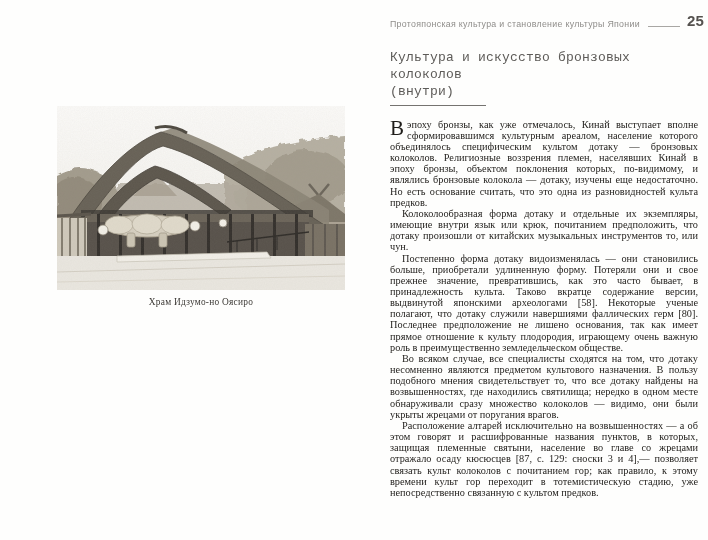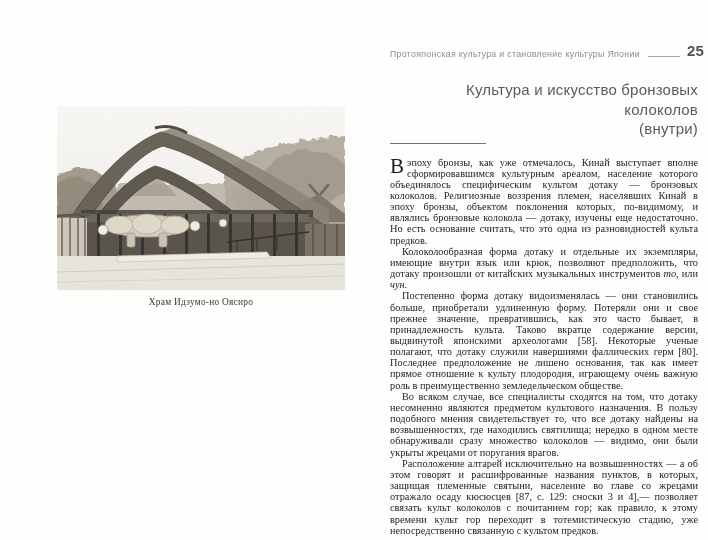--- a/index.html
+++ b/index.html
@@ -3,35 +3,35 @@
 <meta charset="utf-8">
 <style>
   html,body{margin:0;padding:0;background:#ffffff;}
   .canvas{position:relative;width:708px;height:540px;background:#fefefd;overflow:hidden;
           font-family:"Liberation Serif",serif;}
   
   .figure{position:absolute;left:57px;top:106px;width:288px;margin:0;}
   .photo{display:block;width:288px;height:184px;}
   .caption{margin-top:7px;text-align:center;font-size:9.4px;color:#3d3a36;letter-spacing:.25px;}
   
-  .col{position:absolute;left:390px;top:12px;width:308px;margin-top:30px;}
+  .col{position:absolute;left:390px;top:12px;width:308px;}
   .running-head{display:flex;align-items:flex-end;
     font-family:"Liberation Sans",sans-serif;font-size:8.8px;color:#8f8d8a;letter-spacing:.3px;}
   .rh-title{white-space:nowrap;}
   .rh-line{flex:0 0 32px;border-bottom:1.4px solid #a9a7a4;margin:0 7px 2px 8px;}
   .rh-num{font-weight:bold;font-size:15px;color:#55524f;}
-  .section-heading{margin:21px 0 0;font-family:Liberation Sans, sans-serif;
-    font-weight:400;font-size:15px;line-height:1.3;color:#5d5b58;letter-spacing:.2px;text-align:right;}
+  .section-heading{margin:21px 0 0;font-family:Liberation Mono, monospace;
+    font-weight:400;font-size:13px;line-height:1.3;color:#5d5b58;letter-spacing:.2px;}
   .heading-rule{width:96px;border-bottom:1.3px solid #757370;margin-top:4px;}
   .body-text{margin-top:13px;color:#262421;font-size:10.3px;line-height:11.15px;
     text-align:justify;hyphens:auto;}
   .body-text p{margin:0;text-indent:12px;}
   .body-text p.p-first{text-indent:0;}
   .dropcap{float:left;font-size:21px;line-height:17.5px;padding:1px 3px 0 0;color:#1f1d1a;}
-  .it{font-style:italic;}
+  .it{}
 </style>
 </head>
 <body>
 
 <div class="canvas">
 
   <div>
     <figure class="figure">
       <svg class="photo" viewBox="0 0 288 184" xmlns="http://www.w3.org/2000/svg">
         <defs>
@@ -151,21 +151,21 @@
       <span>Культура и искусство бронзовых колоколов</span><br>
       <span>(внутри)</span>
     </h2>
     <div class="heading-rule"></div>
 
     <div class="body-text">
       <p class="p-first">
         <span class="dropcap">В</span><span>эпоху бронзы, как уже отмечалось, Кинай выступает вполне сформировавшимся культурным ареалом, население которого объединялось специфическим культом дотаку — бронзовых колоколов. Религиозные воззрения племен, населявших Кинай в эпоху бронзы, объектом поклонения которых, по-видимому, и являлись бронзовые колокола — дотаку, изучены еще недостаточно. Но есть основание считать, что это одна из разновидностей культа предков.</span>
       </p>
       <p>
-        <span>Колоколообразная форма дотаку и отдельные их экземпляры, имеющие внутри язык или крюк, позволяют предположить, что дотаку произошли от китайских музыкальных инструментов </span><span class="it">то</span><span>, или </span><span class="it">чун</span><span>.</span>
+        <span>Колоколообразная форма дотаку и отдельные их экземпляры, имеющие внутри язык или крюк, почитанием предположить, что дотаку произошли от китайских музыкальных инструментов </span><span class="it">то</span><span>, или </span><span class="it">чун</span><span>.</span>
       </p>
       <p>Постепенно форма дотаку видоизменялась — они становились больше, приобретали удлиненную форму. Потеряли они и свое прежнее значение, превратившись, как это часто бывает, в принадлежность культа. Таково вкратце содержание версии, выдвинутой японскими археологами [58]. Некоторые ученые полагают, что дотаку служили навершиями фаллических герм [80]. Последнее предположение не лишено основания, так как имеет прямое отношение к культу плодородия, играющему очень важную роль в преимущественно земледельческом обществе.</p>
       <p>Во всяком случае, все специалисты сходятся на том, что дотаку несомненно являются предметом культового назначения. В пользу подобного мнения свидетельствует то, что все дотаку найдены на возвышенностях, где находились святилища; нередко в одном месте обнаруживали сразу множество колоколов — видимо, они были укрыты жрецами от поругания врагов.</p>
       <p>Расположение алтарей исключительно на возвышенностях — а об этом говорят и расшифрованные названия пунктов, в которых, защищая племенные святыни, население во главе со жрецами отражало осаду кюсюсцев [87, с. 129: сноски 3 и 4],— позволяет связать культ колоколов с почитанием гор; как правило, к этому времени культ гор переходит в тотемистическую стадию, уже непосредственно связанную с культом предков.</p>
     </div>
   </div>
 
 </div>
 
 </body></html>

